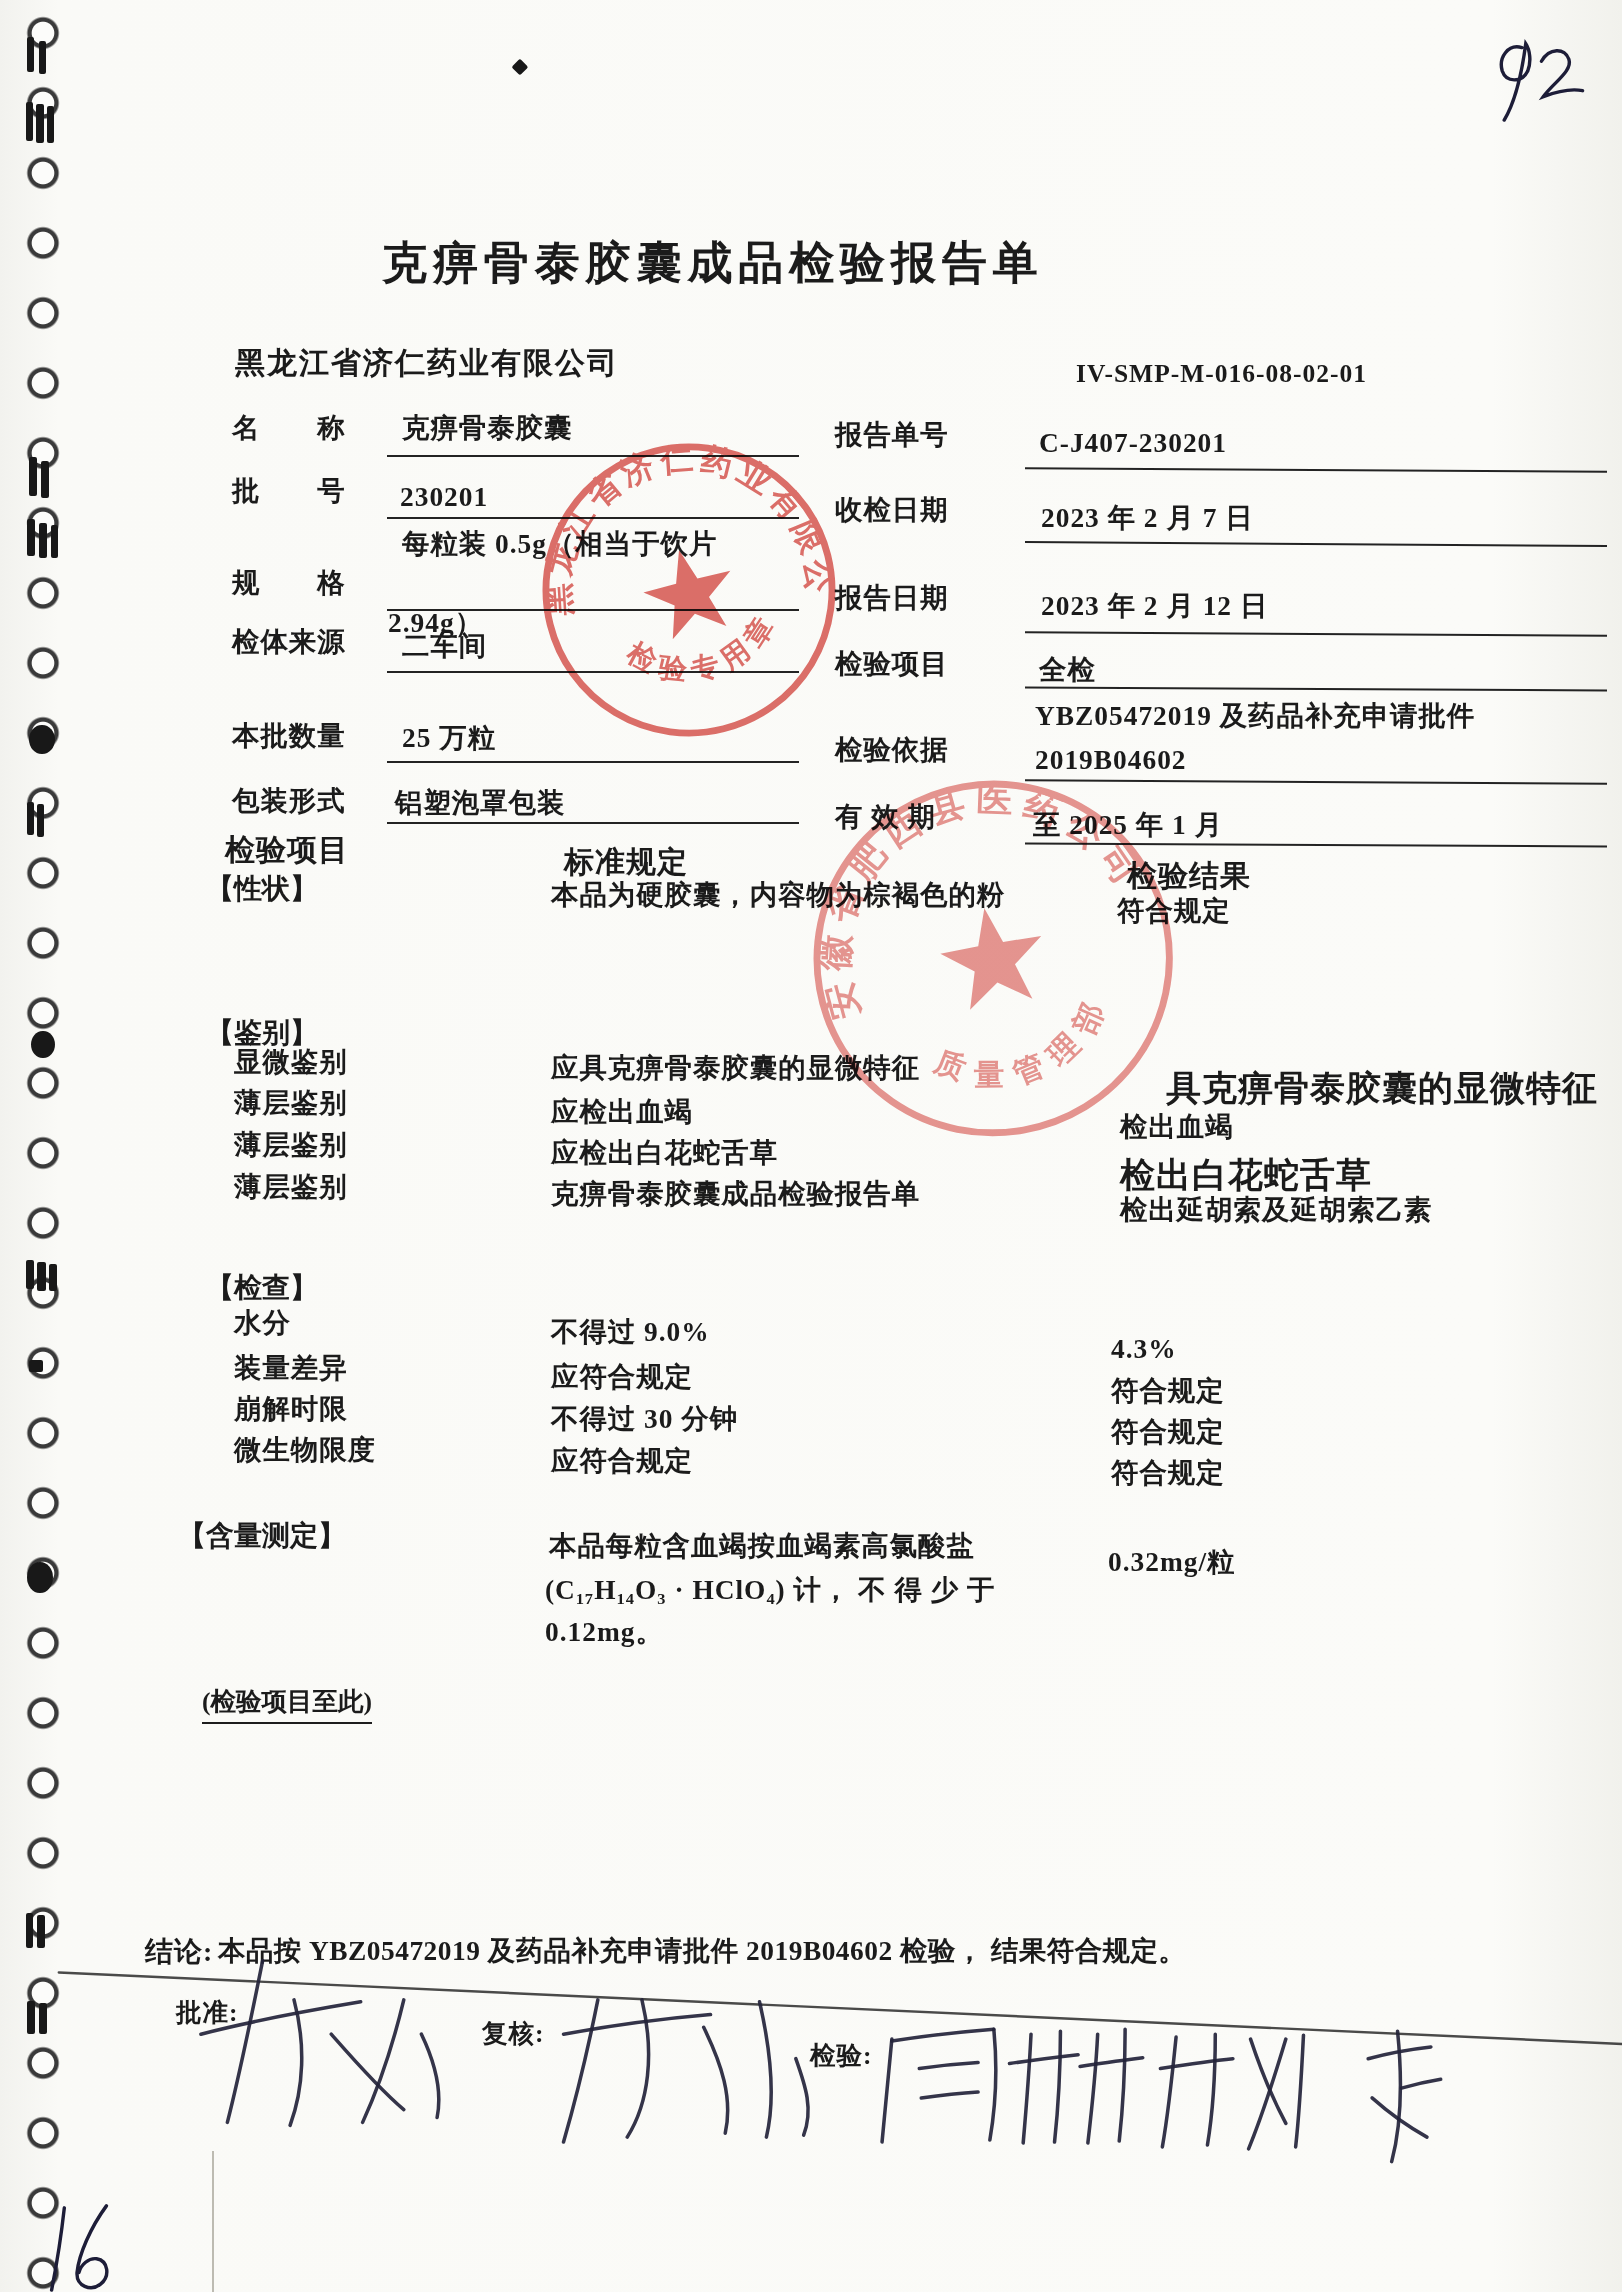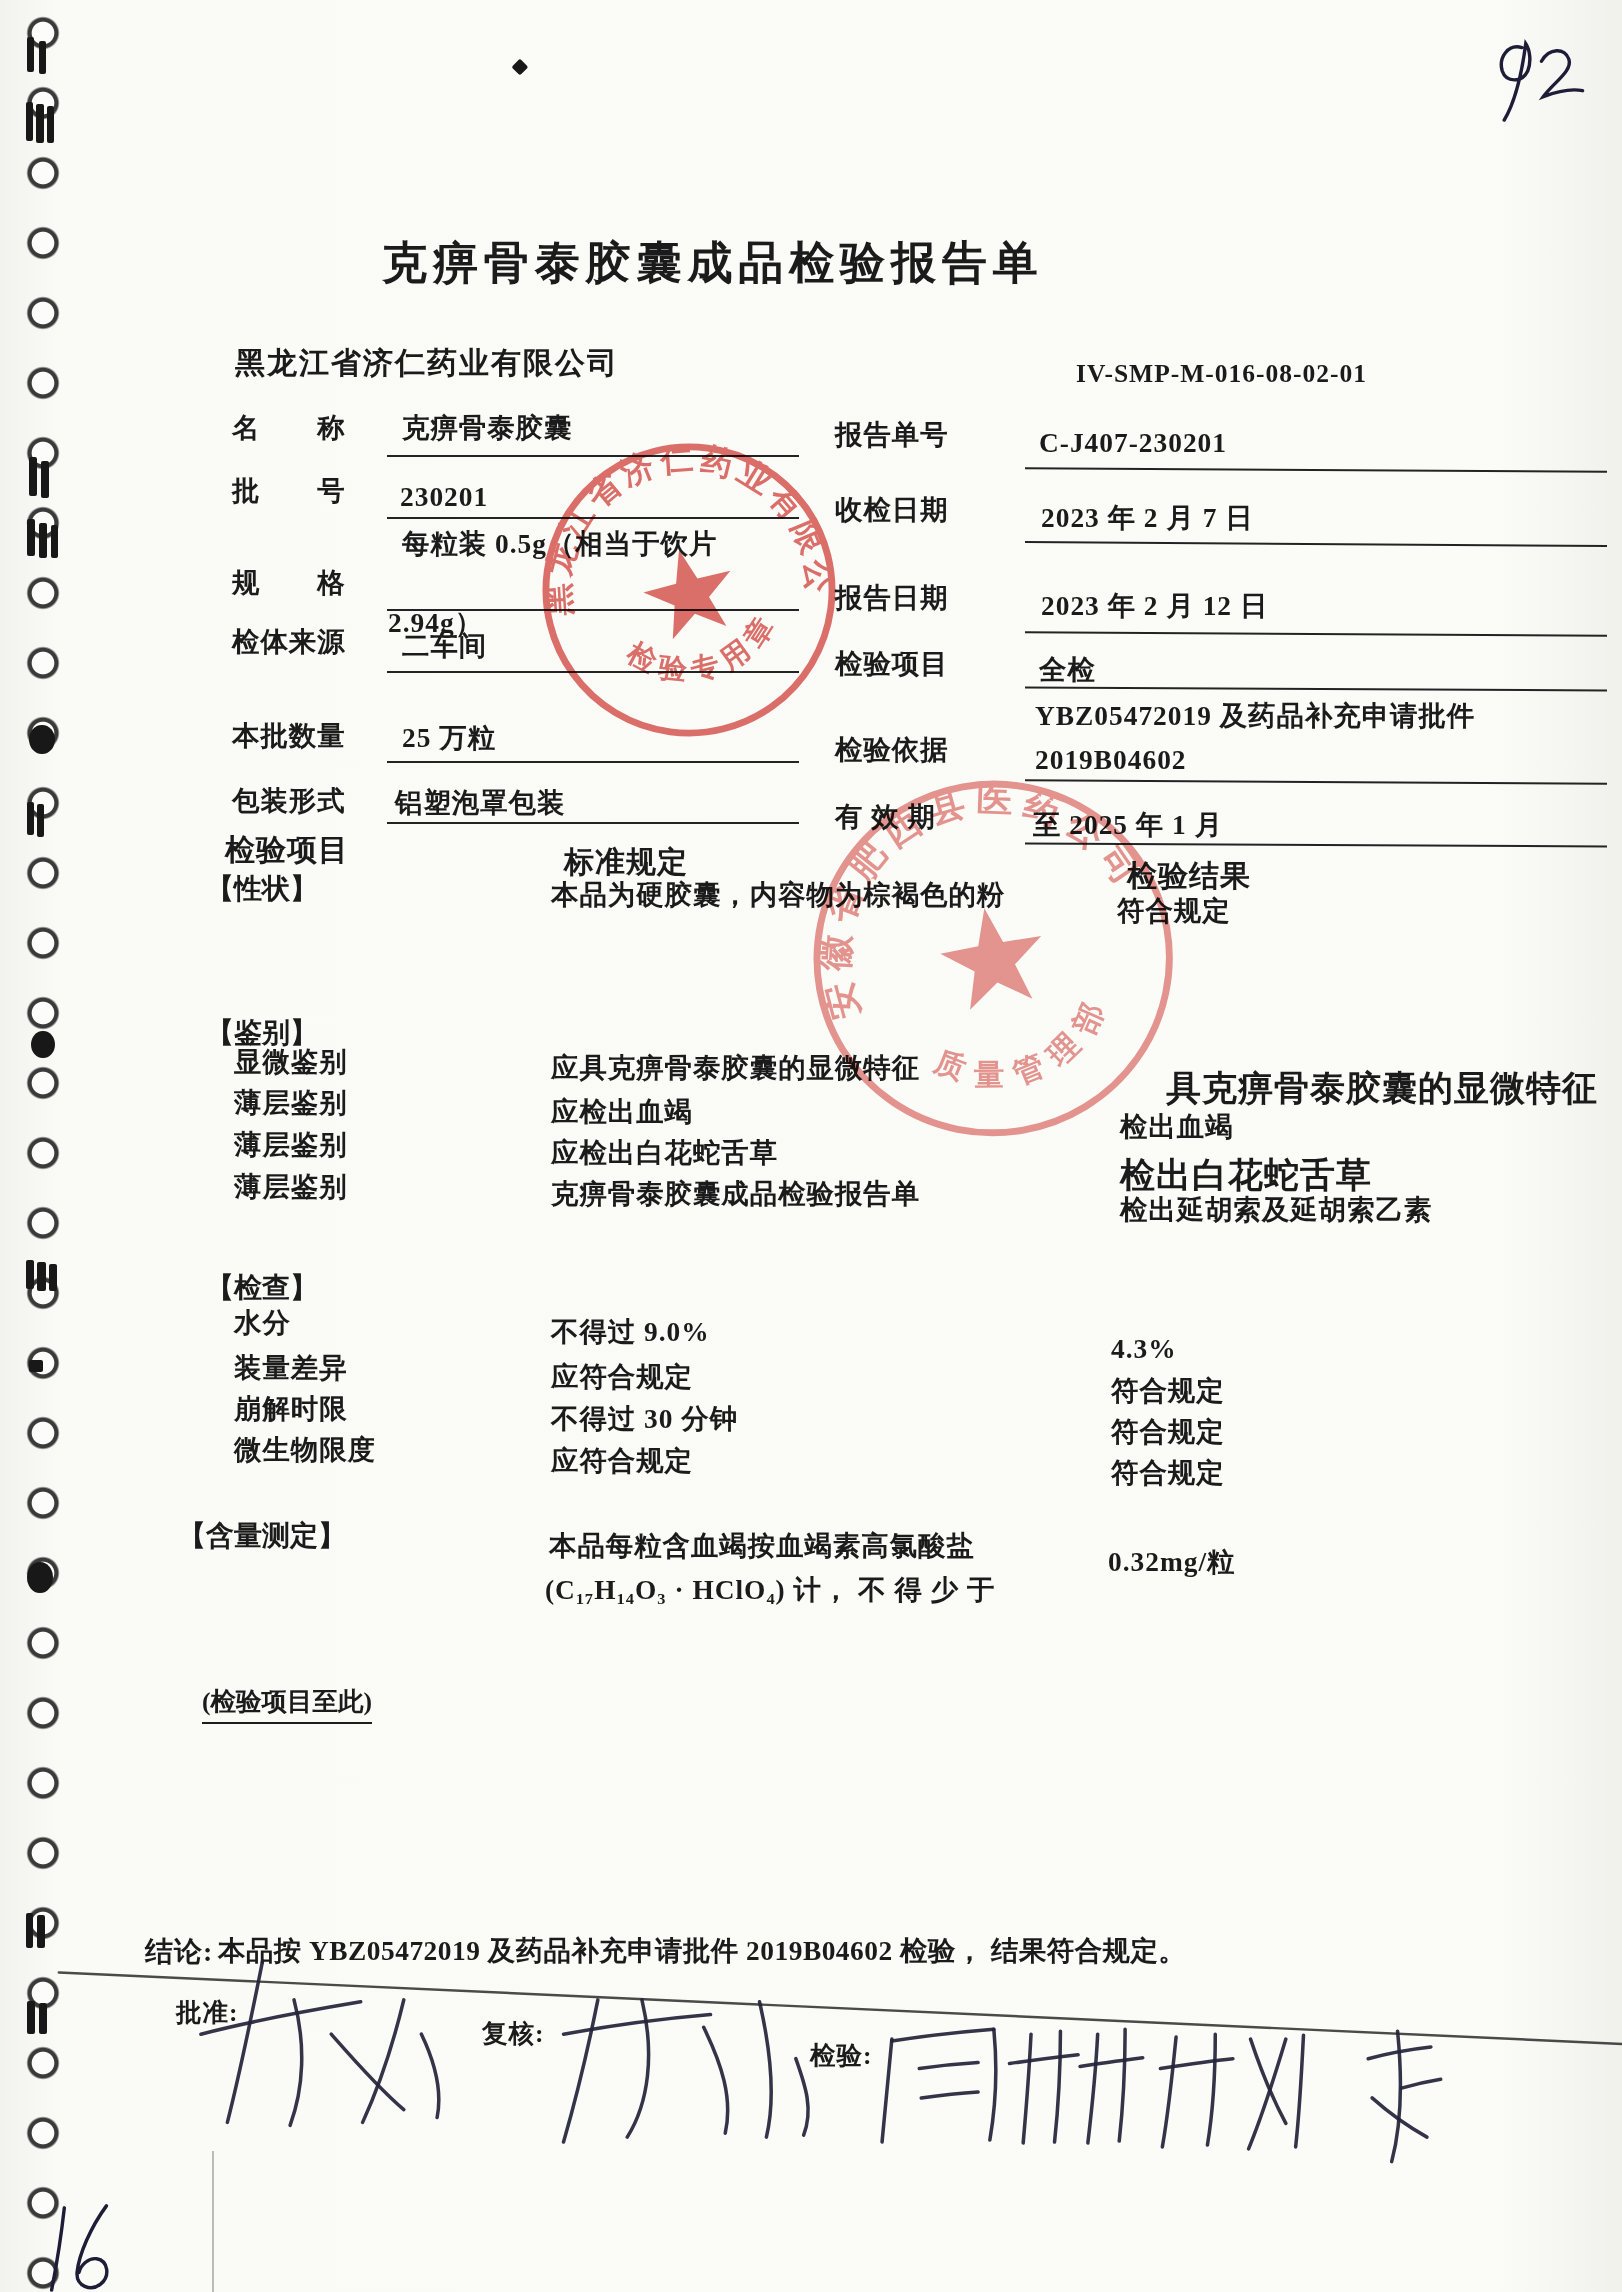--- a/index.html
+++ b/index.html
@@ -161,20 +161,21 @@
   <span class="txt" style="left:551px;top:1404px;font-size:27.4px">不得过 30 分钟</span>
   <span class="txt" style="left:1111px;top:1417px;font-size:27.4px">符合规定</span>
 
   <span class="lbl" style="left:234px;top:1435px">微生物限度</span>
   <span class="txt" style="left:551px;top:1446px;font-size:27.4px">应符合规定</span>
   <span class="txt" style="left:1111px;top:1458px;font-size:27.4px">符合规定</span>
 
   <span class="sec-hdr" style="left:178px;top:1517px">【含量测定】</span>
   <span class="txt std" style="left:545px;top:1575px;font-size:27.4px">(C₁₇H₁₄O₃ · HClO₄) 计， 不 得 少 于</span>
   <span class="txt std" style="left:549px;top:1531px;font-size:27.4px">本品每粒含血竭按血竭素高氯酸盐</span>
+  <span class="txt std" style="left:545px;top:1617px;font-size:27.4px">0.12mg。</span>
   <span class="txt" style="left:1108px;top:1547px;font-size:27.4px">0.32mg/粒</span>
 
   <span class="endnote" style="left:202px;top:1654px">(检验项目至此)</span>
 
   <span class="txt" style="left:145px;top:1936px;font-size:28px">结论:</span>
   <span class="txt" style="left:218px;top:1936px;font-size:27.4px;letter-spacing:0.5px">本品按 YBZ05472019 及药品补充申请批件 2019B04602 检验， 结果符合规定。</span>
 
   <span class="lbl" style="left:176px;top:1998px;font-size:25.5px">批准:</span>
   <span class="lbl" style="left:482px;top:2019px;font-size:25.5px">复核:</span>
   <span class="lbl" style="left:810px;top:2041px;font-size:25.5px">检验:</span>

